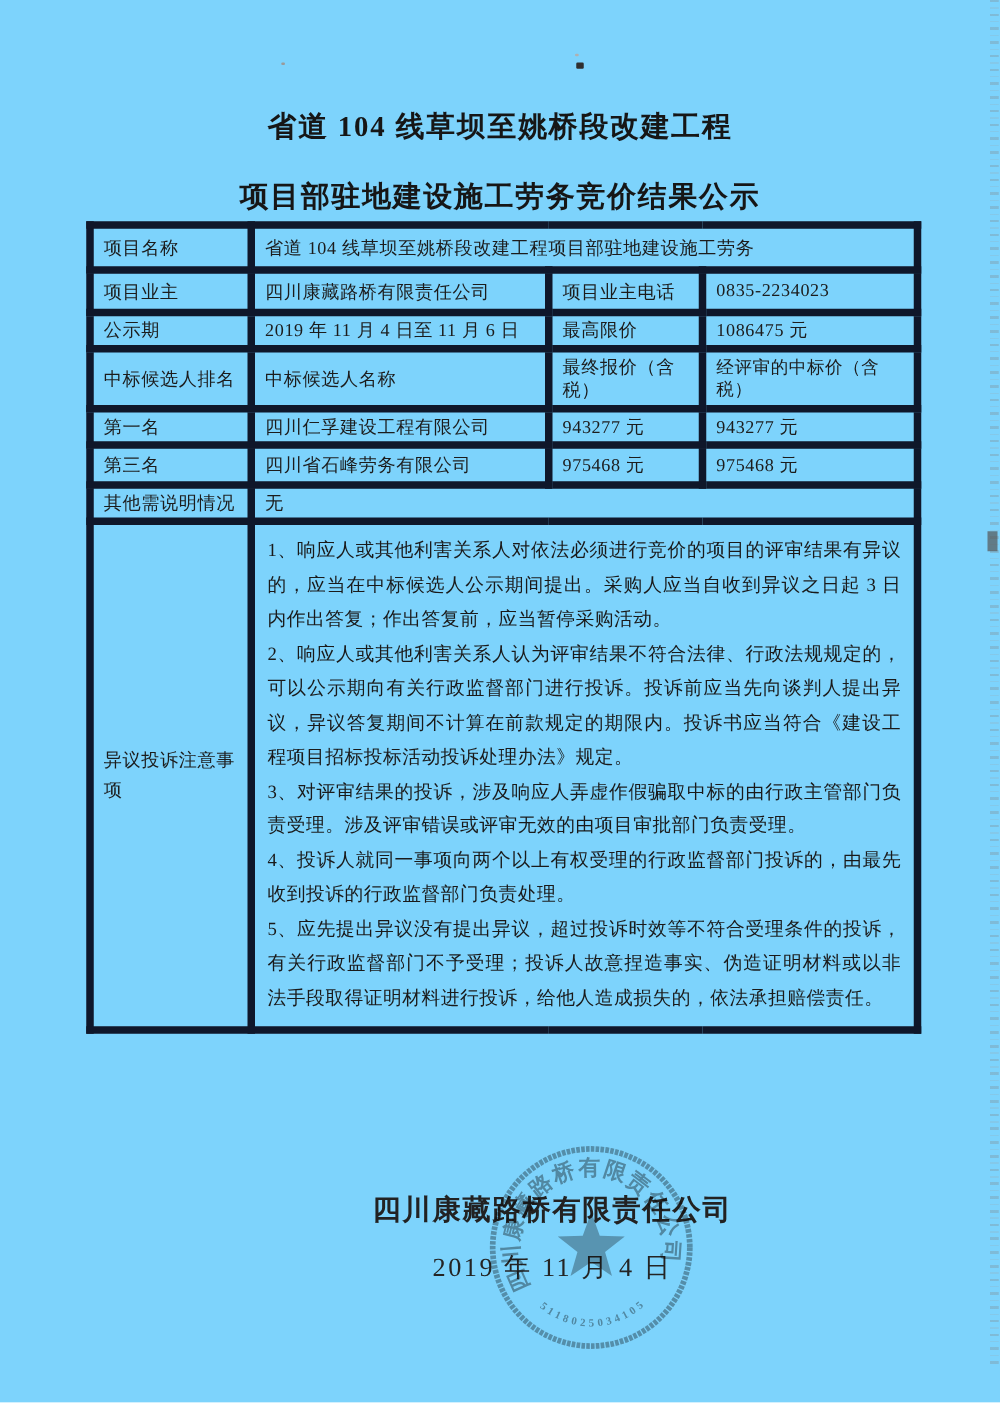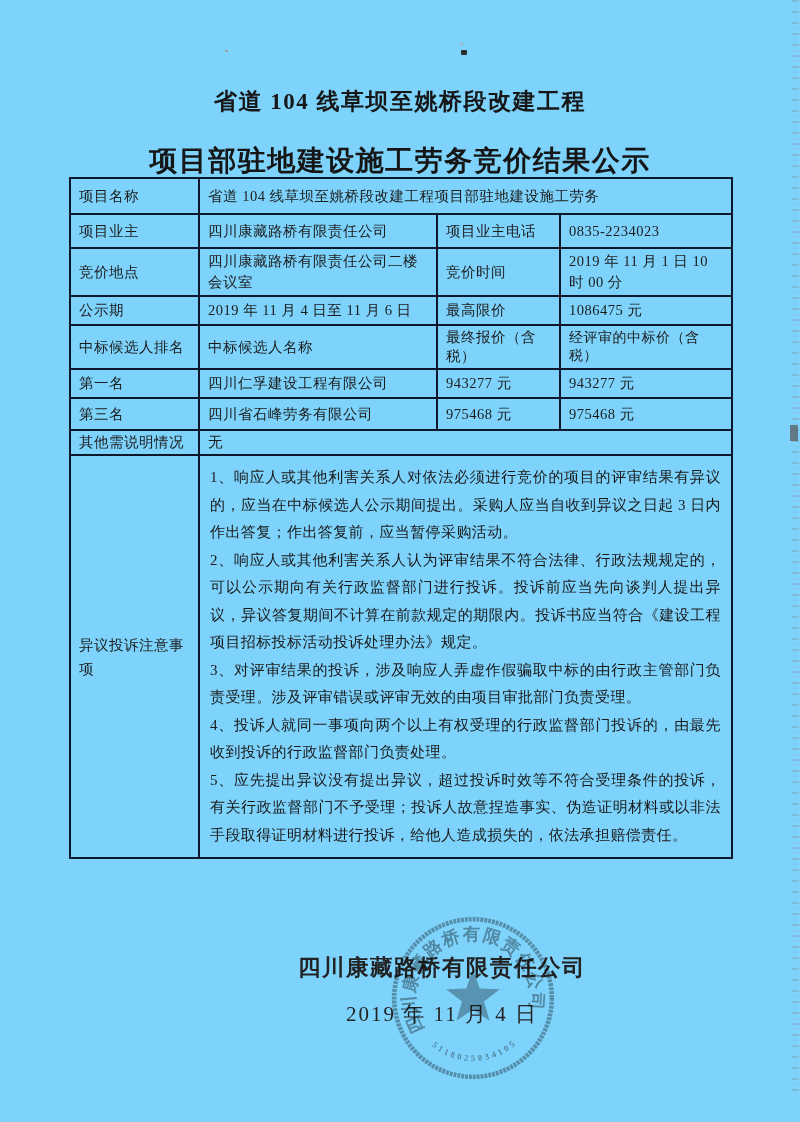--- a/index.html
+++ b/index.html
@@ -13,34 +13,34 @@
     color: #1f1f1f;
   }
 
   
   .title-block { position: absolute; left: 0; top: 86px; width: 800px; text-align: center; }
   .title-line1 {
     font-size: 23px; font-weight: 700; letter-spacing: 1.5px; color: #161616;
   }
   .title-line2 {
     margin-top: 25px;
-    font-size: 28px; font-weight: 700; letter-spacing: 1.5px; color: #161616;
+    font-size: 23px; font-weight: 700; letter-spacing: 1.5px; color: #161616;
   }
 
   
   .doc-table-wrap { position: absolute; left: 69px; top: 177px; width: 662px; }
   table.doc {
     border-collapse: collapse;
     table-layout: fixed;
     width: 662px;
     font-size: 14.5px;
     color: #1c1c1c;
   }
   table.doc td {
-    border: 2px solid #0f172a;
+    border: 6px solid #0f172a;
     padding: 2px 8px;
     vertical-align: middle;
     overflow: hidden;
     letter-spacing: 0.5px;
   }
   td.tight { letter-spacing: -0.8px; padding-left: 5px; padding-right: 3px; font-size: 14px; }
   td.num { letter-spacing: 0.3px; }
   .objection-cell { vertical-align: middle; padding: 8px 10px !important; }
   .objection-cell p {
     margin: 0; line-height: 27.5px; font-size: 15px; text-align: justify;
@@ -118,26 +118,20 @@
         <tr style="height:36px;">
           <td>项目名称</td>
           <td colspan="3">省道 104 线草坝至姚桥段改建工程项目部驻地建设施工劳务</td>
         </tr>
         <tr style="height:34px;padding-left:28px;">
           <td>项目业主</td>
           <td>四川康藏路桥有限责任公司</td>
           <td>项目业主电话</td>
           <td class="num">0835-2234023</td>
         </tr>
-        <tr style="height:48px;">
-          <td>竞价地点</td>
-          <td style="line-height:21px;">四川康藏路桥有限责任公司二楼会议室</td>
-          <td>竞价时间</td>
-          <td class="num" style="line-height:21px;">2019 年 11 月 1 日 10 时 00 分</td>
-        </tr>
         <tr style="height:29px;">
           <td>公示期</td>
           <td>2019 年 11 月 4 日至 11 月 6 日</td>
           <td>最高限价</td>
           <td class="num">1086475 元</td>
         </tr>
         <tr style="height:28px;padding-left:9px;">
           <td>中标候选人排名</td>
           <td>中标候选人名称</td>
           <td>最终报价（含税）</td>

